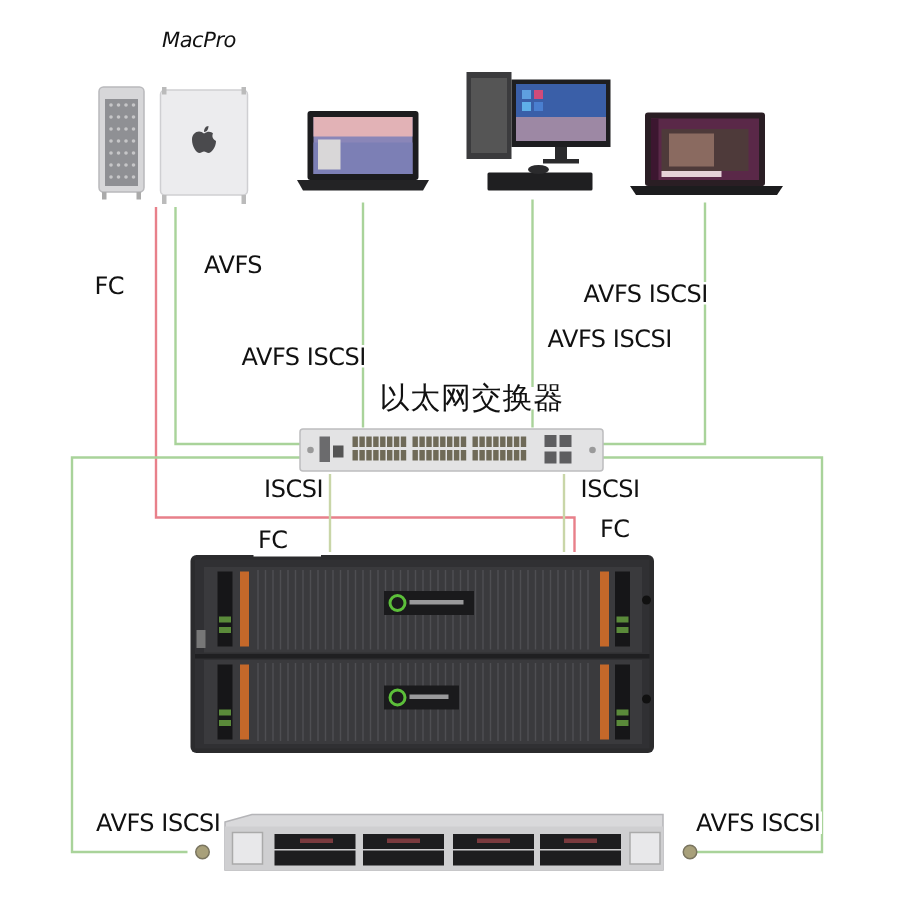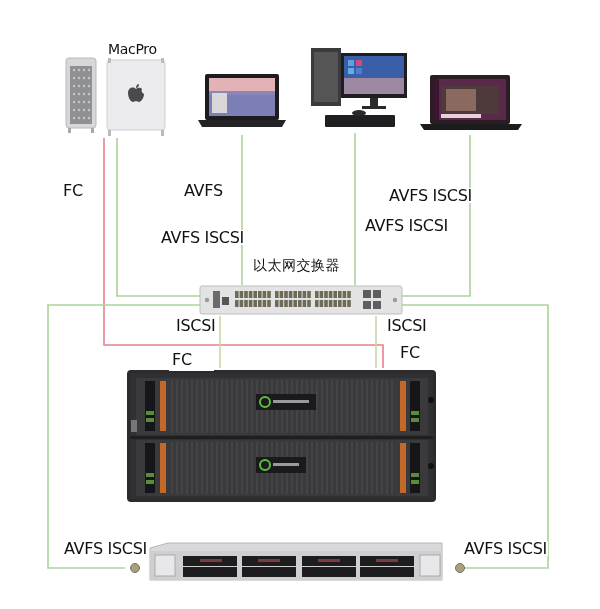--- a/index.html
+++ b/index.html
@@ -1,20 +1,20 @@
 <!DOCTYPE html>
 <html><head>
 <meta charset="utf-8">
 <style>
   html, body { margin: 0; padding: 0; background: #ffffff; }
   body { width: 600px; height: 609px; position: relative; overflow: hidden;
          font-family: "DejaVu Sans", sans-serif; color: #111; }
   #canvas { position: absolute; left: 0; top: 0; width: 600px; height: 609px; }
   .lbl { position: absolute; font-size: 16px; letter-spacing: -0.3px; white-space: nowrap; background: #fff; padding: 0 1px; line-height: 15px; }
-  .lbl.cn { font-size: 14px; letter-spacing: 0.5px; }
+  .lbl.cn { font-size: 20px; letter-spacing: 0.5px; }
 </style>
 </head>
 <body>
 
 <svg id="canvas" viewBox="0 0 600 609" xmlns="http://www.w3.org/2000/svg">
 
   <g fill="none" stroke-width="1.6">
 
     <path d="M104 138 V345 H383 V368" stroke="#e8808a"></path>
 
@@ -327,24 +327,24 @@
     </g>
     <g fill="#7a3a3e">
       <rect x="200" y="559" width="22" height="3"></rect>
         <rect x="258" y="559" width="22" height="3"></rect>
       <rect x="318" y="559" width="22" height="3"></rect>
         <rect x="376" y="559" width="22" height="3"></rect>
     </g>
   </g>
 </svg>
 
-<div class="lbl" style="left:107px; top:42px; font-size:14px;">MacPro</div>
+<div class="lbl" style="left:107px; top:20px; font-size:14px;font-style:italic;">MacPro</div>
 
 <div class="lbl" style="left:62px; top:183px;">FC</div>
-<div class="lbl" style="left:135px; top:183px;margin-left:48px;">AVFS</div>
+<div class="lbl" style="left:135px; top:169px;">AVFS</div>
 <div class="lbl" style="left:160px; top:230px;">AVFS ISCSI</div>
 <div class="lbl" style="left:388px; top:188px;">AVFS ISCSI</div>
 <div class="lbl" style="left:364px; top:218px;">AVFS ISCSI</div>
 
 <div class="lbl cn" style="left:252px; top:258px;">以太网交换器</div>
 
 <div class="lbl" style="left:175px; top:318px;">ISCSI</div>
 <div class="lbl" style="left:386px; top:318px;">ISCSI</div>
 <div class="lbl" style="left:169px; top:352px; padding:0 22px 4px 3px;">FC</div>
 <div class="lbl" style="left:399px; top:345px;">FC</div>

